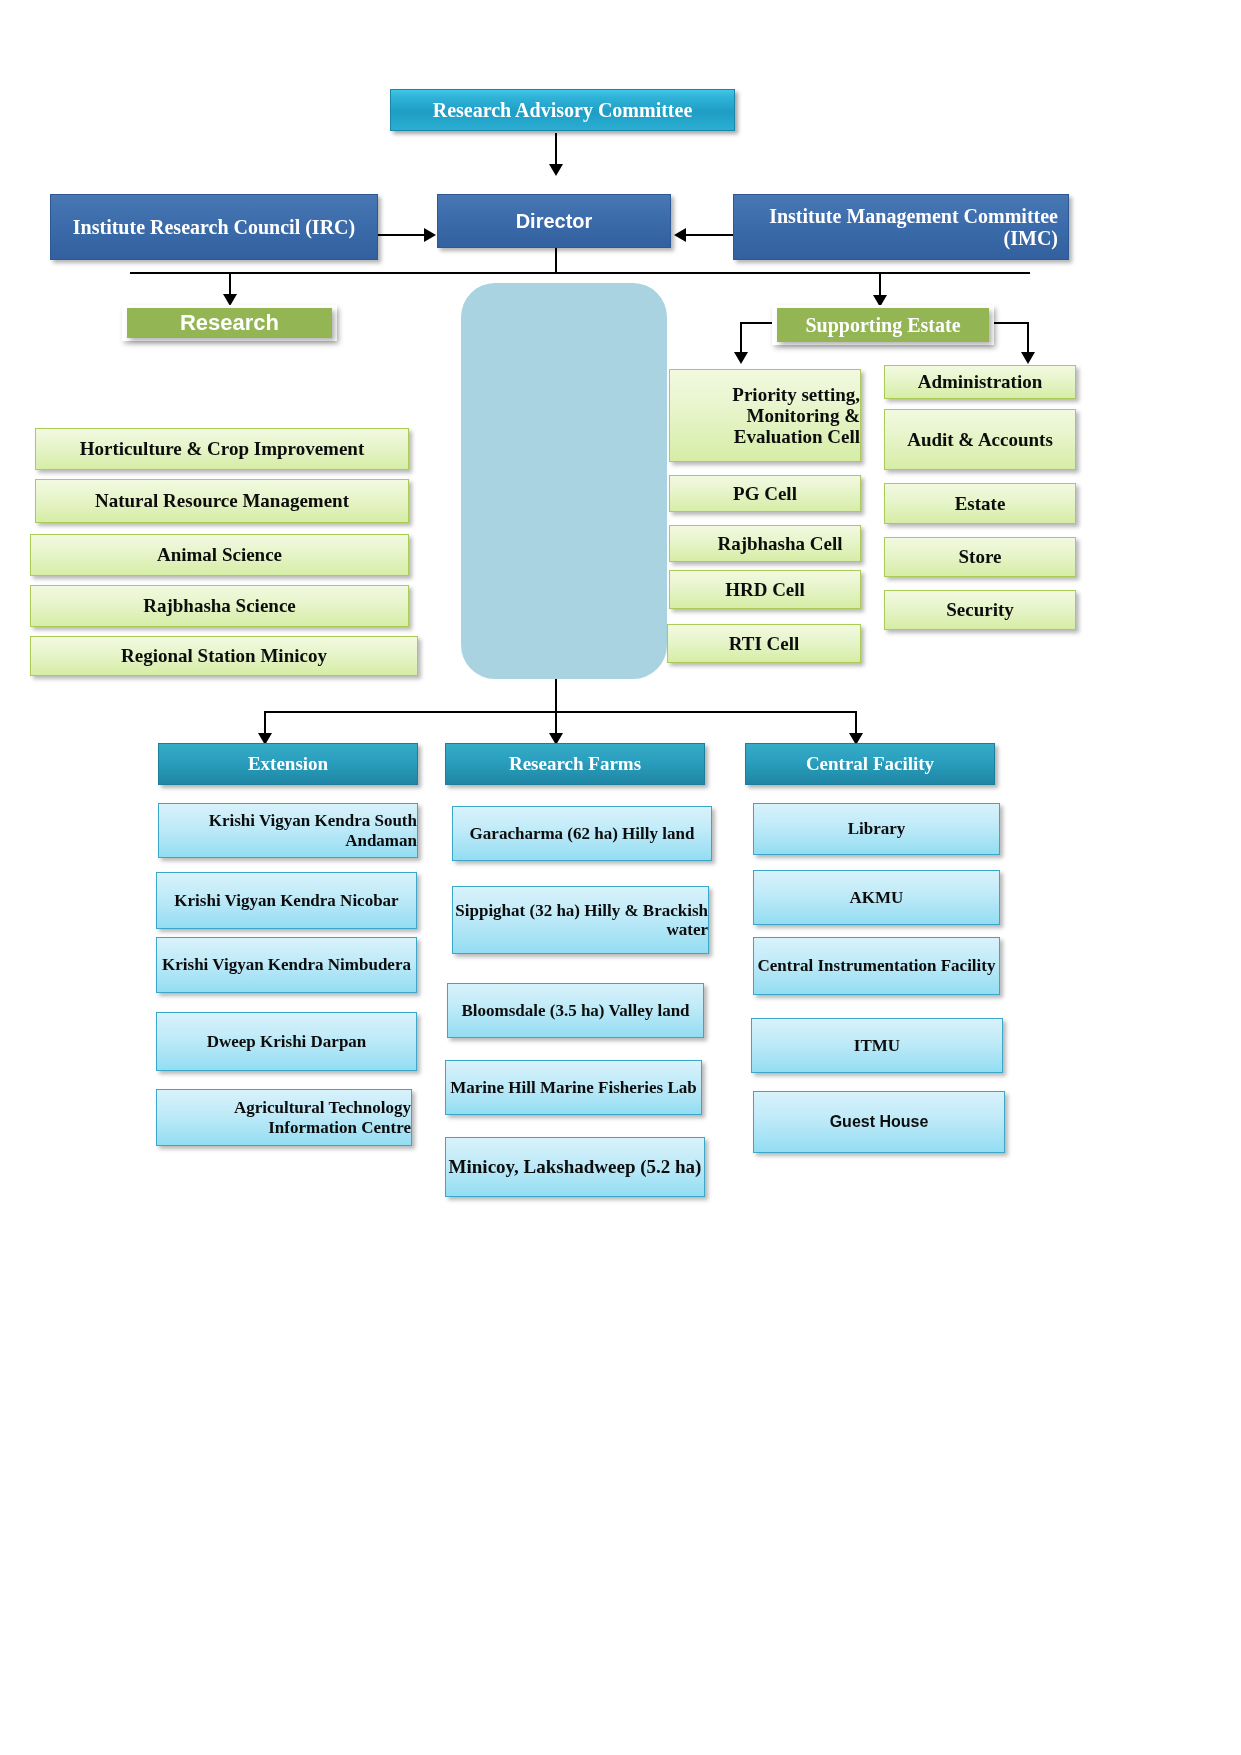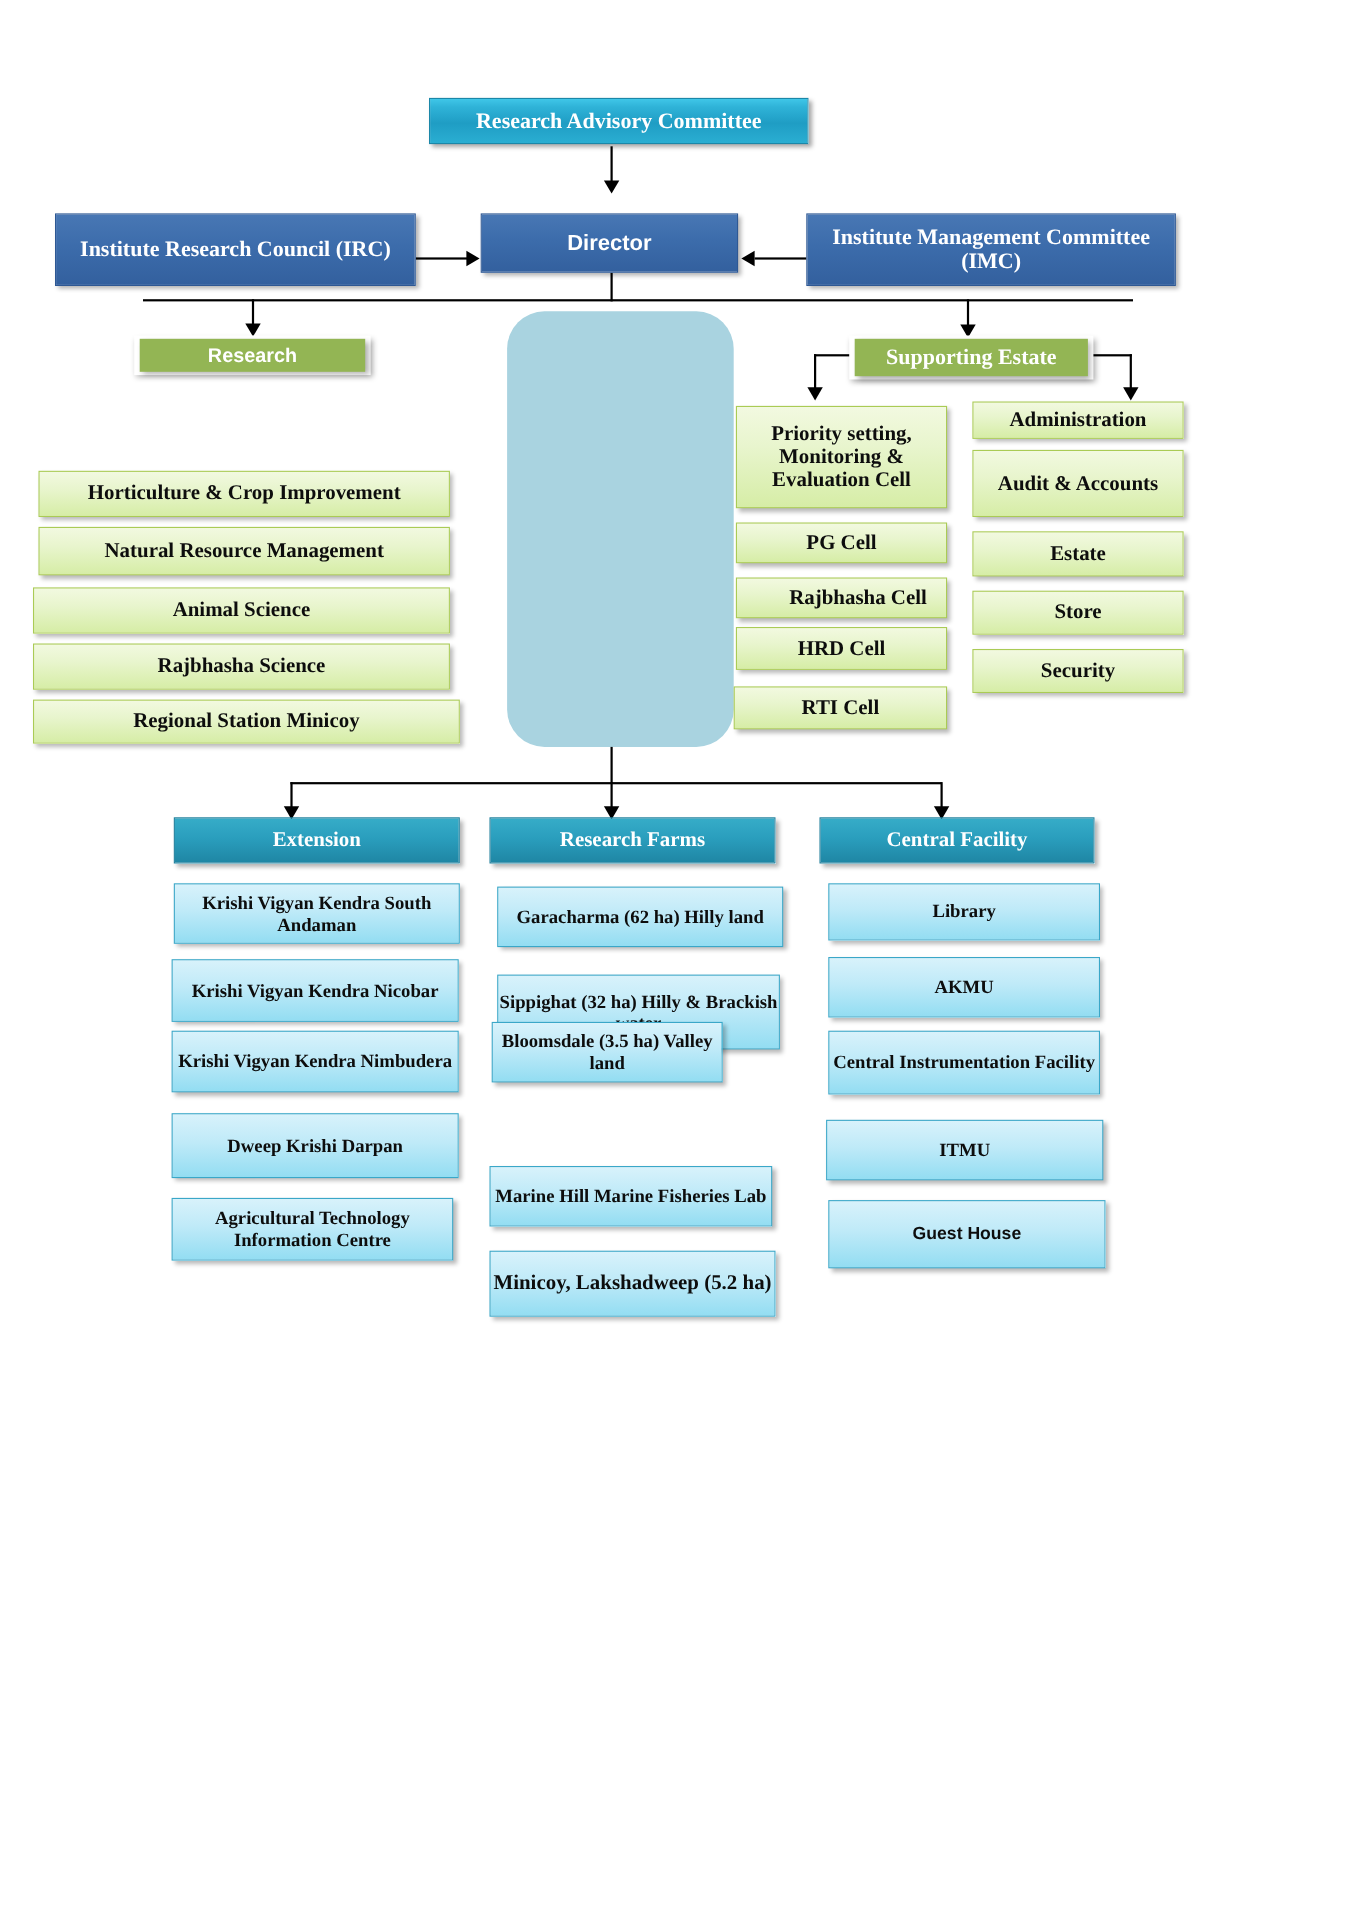--- a/index.html
+++ b/index.html
@@ -18,21 +18,21 @@
     overflow: hidden;
   }
 
   
   .box {
     position: absolute;
     box-sizing: border-box;
     display: flex;
     align-items: center;
     justify-content: center;
-    text-align: center;
+    text-align: right;
     line-height: 1.12;
     z-index: 5;
   }
 
   
   .teal-top {
     background: linear-gradient(to bottom, #3fc6e8 0%, #2fb3d8 18%, #1f9dc4 55%, #2aaed2 100%);
     border: 1px solid #1b87a8;
     color: #ffffff;
     font-weight: bold;
@@ -129,21 +129,21 @@
   }
   .arrow-left {
     border-top: 7px solid transparent;
     border-bottom: 7px solid transparent;
     border-right: 12px solid #000000;
   }
 
   
   .fs20 { font-size: 20px; }
   .fs19 { font-size: 19px; }
-  .fs18 { font-size: 18px; }
+  .fs18 { font-size: 22px; }
   .fs17 { font-size: 17px; }
   .fs16 { font-size: 16px; }
   .sans { font-family: "Liberation Sans", "DejaVu Sans", sans-serif; }
 </style>
 </head>
 <body>
 
 <div id="chart-canvas">
 
   <div id="center-panel" style="left:461px; top:283px; width:206px; height:396px;"></div>
@@ -282,21 +282,21 @@
 
   <div class="box teal-head fs19" style="left:445px; top:743px; width:260px; height:42px;">
     <span>Research Farms</span>
   </div>
   <div class="box blue-leaf fs17" style="left:452px; top:806px; width:260px; height:55px;">
     <span>Garacharma (62 ha) Hilly land</span>
   </div>
   <div class="box blue-leaf fs17" style="left:452px; top:886px; width:257px; height:68px;">
     <span>Sippighat (32 ha) Hilly &amp; Brackish water</span>
   </div>
-  <div class="box blue-leaf fs17" style="left:447px; top:929px; width:210px; height:55px;">
+  <div class="box blue-leaf fs17" style="left:447px; top:983px; width:257px; height:55px;">
     <span>Bloomsdale (3.5 ha) Valley land</span>
   </div>
   <div class="box blue-leaf fs17" style="left:445px; top:1060px; width:257px; height:55px;">
     <span>Marine Hill Marine Fisheries Lab</span>
   </div>
   <div class="box blue-leaf fs19" style="left:445px; top:1137px; width:260px; height:60px;">
     <span>Minicoy, Lakshadweep (5.2 ha)</span>
   </div>
 
   <div class="box teal-head fs19" style="left:745px; top:743px; width:250px; height:42px;">

